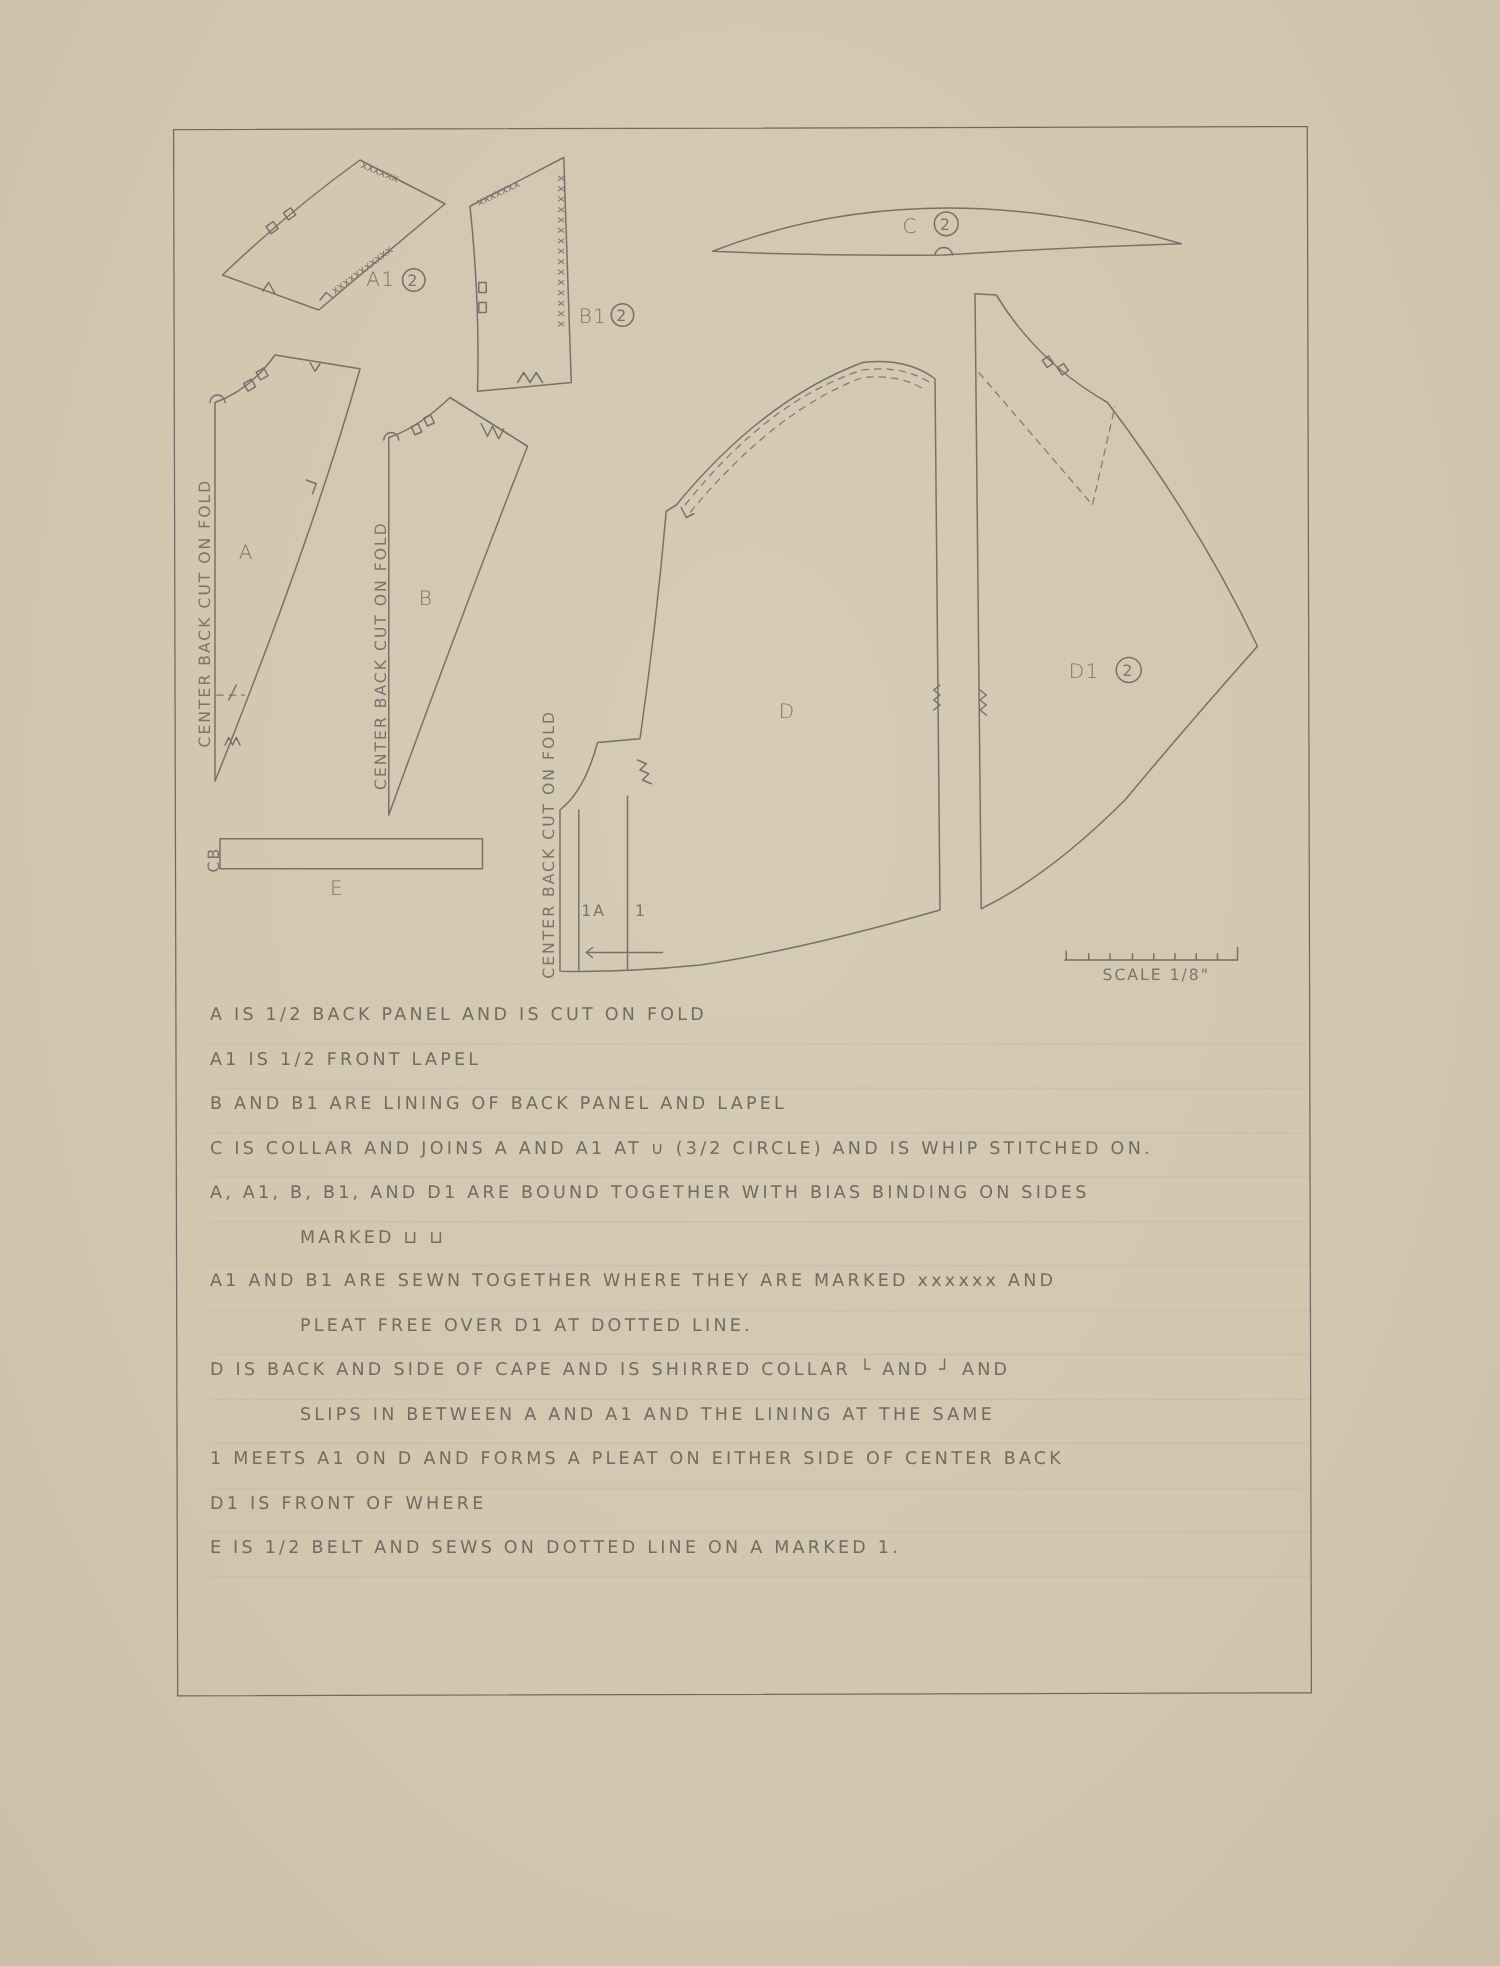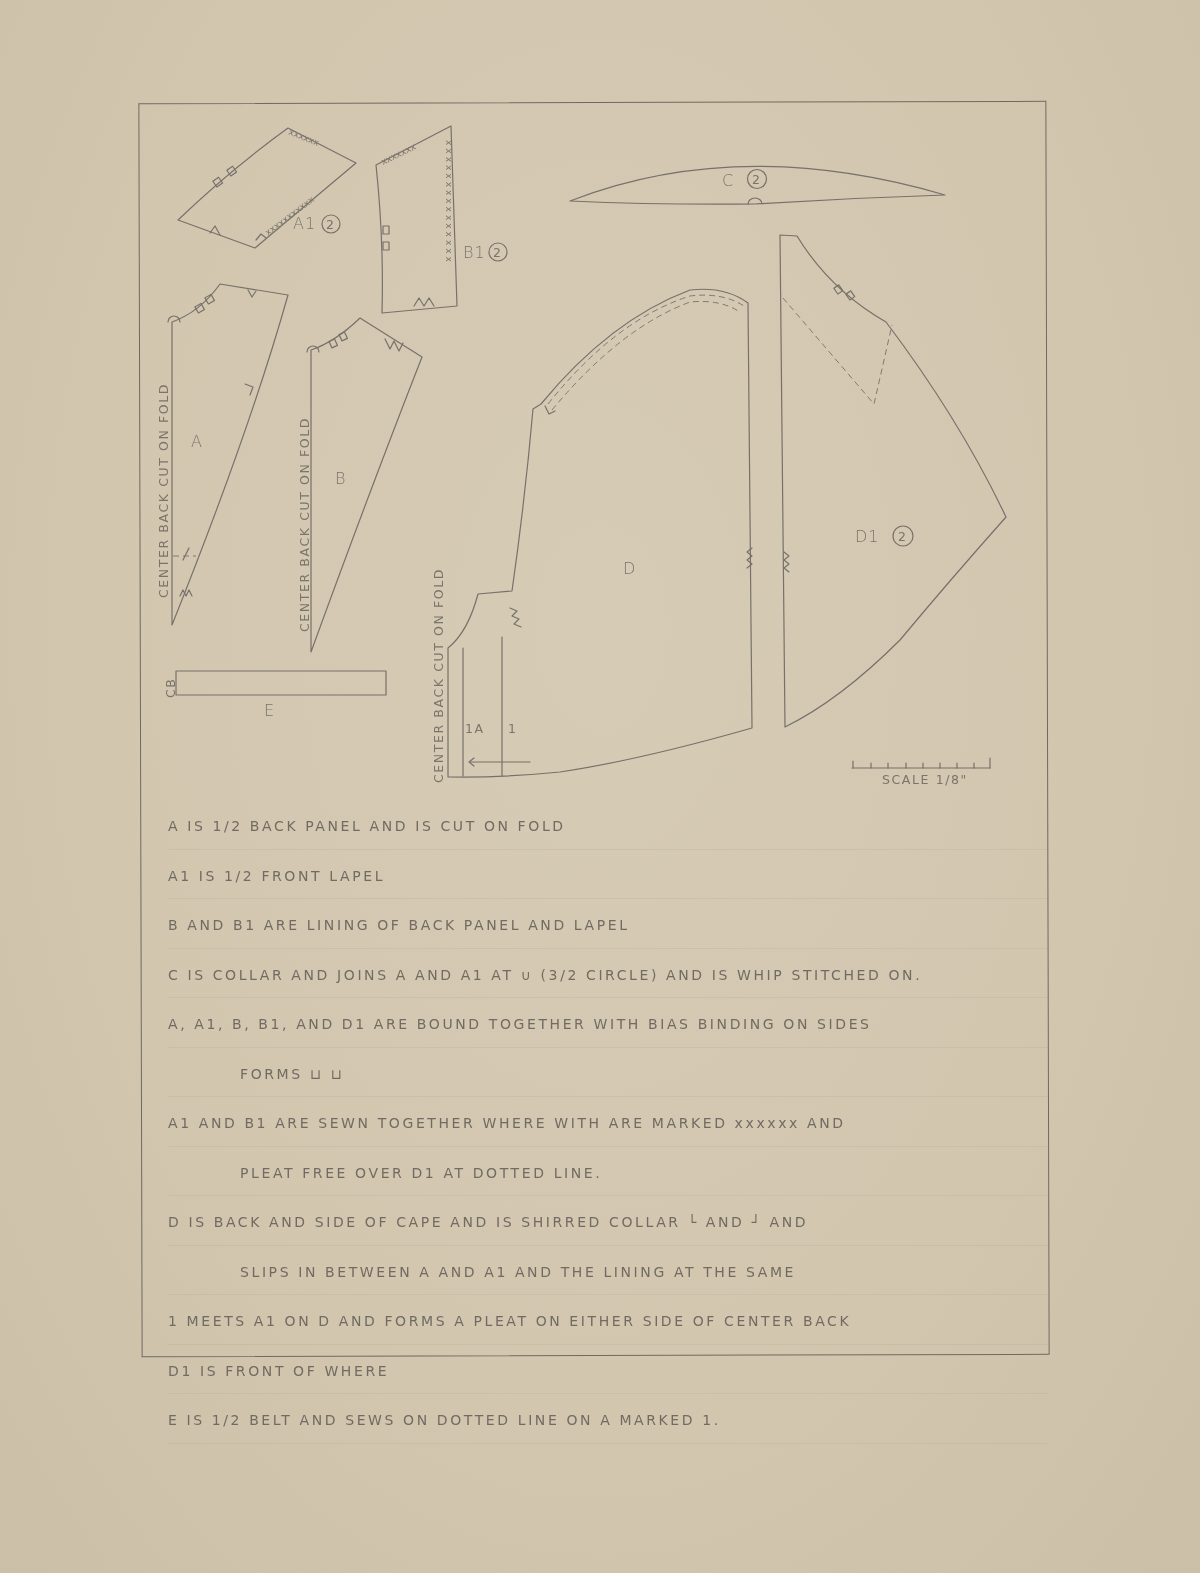--- a/index.html
+++ b/index.html
@@ -19,21 +19,20 @@
   .pencil { fill: none; stroke: #77716a; stroke-width: 1.2; stroke-linecap: round; stroke-linejoin: round; }
   .pencil-dash { fill: none; stroke: #807a72; stroke-width: 1; stroke-dasharray: 6 4; }
   .lbl { fill: #7a746b; font-family: "DejaVu Sans", sans-serif; font-size: 16px; font-weight: 300; letter-spacing: 1px; }
   .lbl-sm { fill: #7a746b; font-family: "DejaVu Sans", sans-serif; font-size: 12.5px; letter-spacing: 1.6px; }
   .xmark { fill: #7c766d; font-family: "DejaVu Sans", sans-serif; font-size: 9px; }
   .notes { position: absolute; left: 168px; top: 800px; width: 880px; }
   .note-line {
     font-family: "DejaVu Sans", sans-serif; font-size: 14px; letter-spacing: 2.6px;
     color: #716b62; height: 34.5px; line-height: 24px; white-space: nowrap;
     border-bottom: 1px solid rgba(150,140,125,0.14);
-    margin-top: 14px;
   }
   .note-line.indent { padding-left: 72px; }
 </style>
 </head>
 <body>
 
 <div class="frame"></div>
 
 <svg class="drawing" viewBox="0 0 1200 1573">
 
@@ -134,21 +133,21 @@
     <text class="lbl-sm" x="882" y="784">SCALE 1/8"</text>
   </g>
 </svg>
 
 <div class="notes">
   <div class="note-line">A IS 1/2 BACK PANEL AND IS CUT ON FOLD</div>
   <div class="note-line">A1 IS 1/2 FRONT LAPEL</div>
   <div class="note-line">B AND B1 ARE LINING OF BACK PANEL AND LAPEL</div>
   <div class="note-line">C IS COLLAR AND JOINS A AND A1 AT ∪ (3/2 CIRCLE) AND IS WHIP STITCHED ON.</div>
   <div class="note-line">A, A1, B, B1, AND D1 ARE BOUND TOGETHER WITH BIAS BINDING ON SIDES</div>
-  <div class="note-line indent">FORMS ⊔ ⊔</div>
-  <div class="note-line">A1 AND B1 ARE SEWN TOGETHER WHERE WITH ARE MARKED xxxxxx AND</div>
+  <div class="note-line indent">MARKED ⊔ ⊔</div>
+  <div class="note-line">A1 AND B1 ARE SEWN TOGETHER WHERE THEY ARE MARKED xxxxxx AND</div>
   <div class="note-line indent">PLEAT FREE OVER D1 AT DOTTED LINE.</div>
   <div class="note-line">D IS BACK AND SIDE OF CAPE AND IS SHIRRED COLLAR └ AND ┘ AND</div>
   <div class="note-line indent">SLIPS IN BETWEEN A AND A1 AND THE LINING AT THE SAME</div>
   <div class="note-line">1 MEETS A1 ON D AND FORMS A PLEAT ON EITHER SIDE OF CENTER BACK</div>
   <div class="note-line">D1 IS FRONT OF WHERE</div>
   <div class="note-line">E IS 1/2 BELT AND SEWS ON DOTTED LINE ON A MARKED 1.</div>
 </div>
 
 </body></html>

